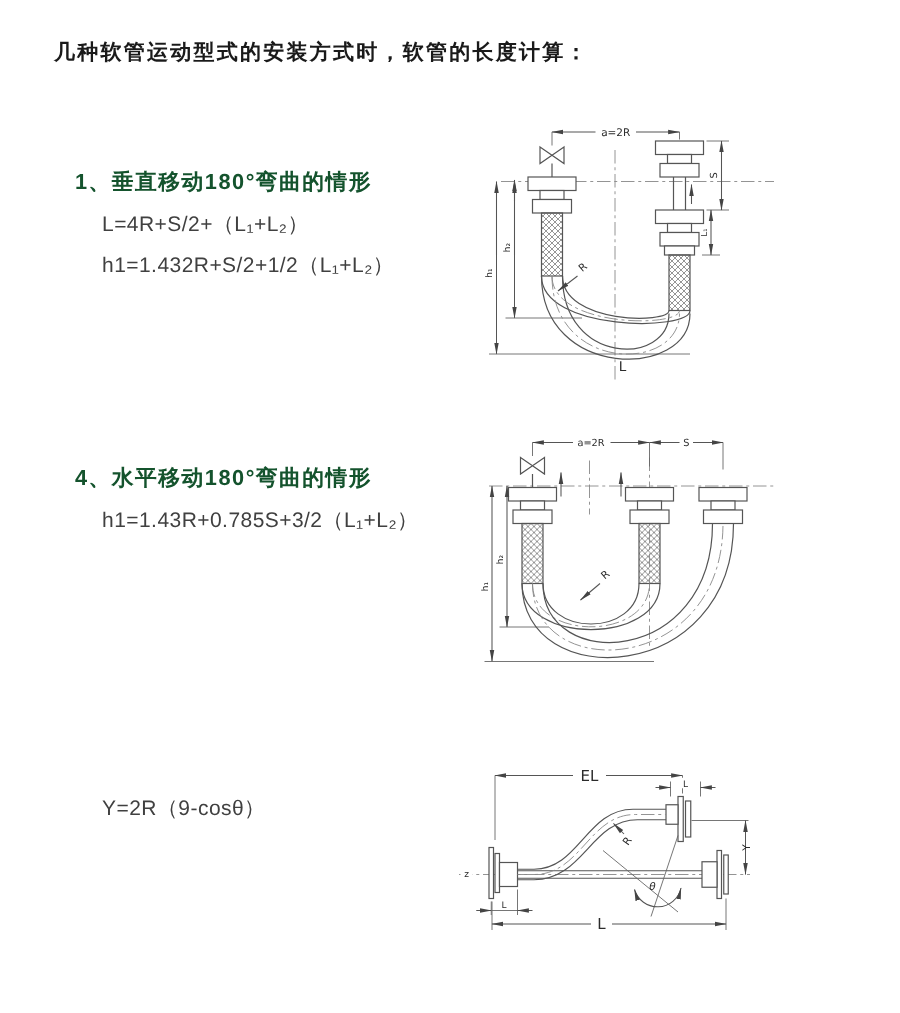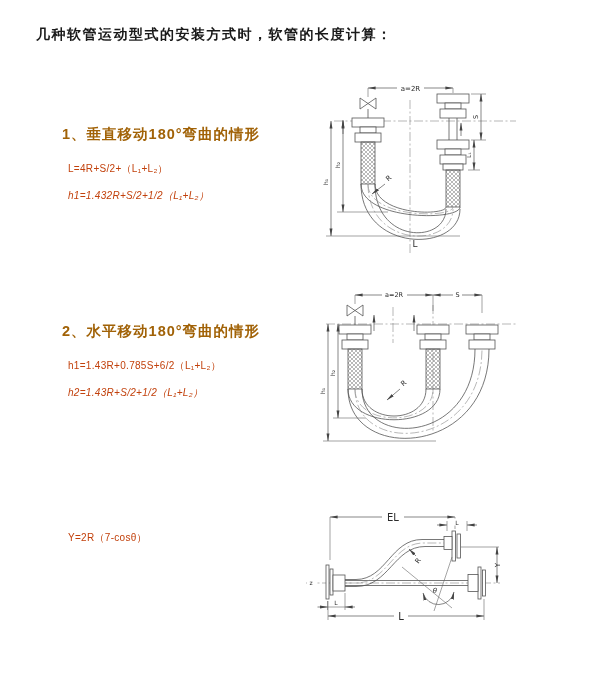--- a/index.html
+++ b/index.html
@@ -1,22 +1,22 @@
 <!DOCTYPE html>
 <html><head>
 <meta charset="utf-8">
 <style>
   html,body{margin:0;padding:0;background:#fff;}
   #page{position:relative;width:516px;height:675px;background:#ffffff;overflow:hidden;
         font-family:"Liberation Sans","DejaVu Sans",sans-serif;color:#111;}
   #title{position:absolute;left:36px;top:26px;font-size:14px;font-weight:700;letter-spacing:1.5px;color:#1a1a1a;}
   .sec{position:absolute;left:46px;}
-  .sec h2{margin:16px;font-size:14.5px;line-height:19px;font-weight:700;letter-spacing:1px;color:#a16207;}
-  .fml{margin:8px 0 0 22px;font-size:10px;line-height:18px;letter-spacing:0.3px;color:#c2410c;}
-  .fml + .fml{margin-top:9px;font-style:italic;}
+  .sec h2{margin:4px;font-size:14.5px;line-height:19px;font-weight:700;letter-spacing:1px;color:#14532d;}
+  .fml{margin:8px 0 0 22px;font-size:14px;line-height:18px;letter-spacing:0.3px;color:#404040;}
+  .fml + .fml{margin-top:9px;}
   svg.diag{position:absolute;}
   svg.diag .cad{stroke:#555;stroke-width:0.8;fill:none;}
   svg.diag .thin{stroke:#666;stroke-width:0.6;fill:none;}
   svg.diag .dim{stroke:#555;stroke-width:0.7;fill:none;}
   svg.diag .cl{stroke:#888;stroke-width:0.6;fill:none;stroke-dasharray:9 2.5 2 2.5;}
   svg.diag .fit{fill:#fff;stroke:#555;stroke-width:0.8;}
   svg.diag text{font-family:"DejaVu Sans","Liberation Sans",sans-serif;fill:#2b2b2b;}
   svg.diag .bg{fill:#fff;stroke:none;}
 </style>
 </head>
@@ -26,27 +26,26 @@
 
   <div id="title">几种软管运动型式的安装方式时，软管的长度计算：</div>
 
   <div class="sec" style="top:109px">
     <h2>1、垂直移动180°弯曲的情形</h2>
     <div class="fml">L=4R+S/2+（L₁+L₂）</div>
     <div class="fml">h1=1.432R+S/2+1/2（L₁+L₂）</div>
   </div>
 
   <div class="sec" style="top:306px">
-    <h2>2、水平移动180°弯曲的情形</h2>
-    <div class="fml">h1=1.43R+0.785S+6/2（L₁+L₂）</div>
-    <div class="fml">h2=1.43R+S/2+1/2（L₁+L₂）</div>
+    <h2>4、水平移动180°弯曲的情形</h2>
+    <div class="fml">h1=1.43R+0.785S+3/2（L₁+L₂）</div>
   </div>
 
   <div class="sec" style="top:521px">
-    <div class="fml">Y=2R（7-cosθ）</div>
+    <div class="fml">Y=2R（9-cosθ）</div>
   </div>
 
   <svg class="diag" style="left:310px;top:72px" width="285" height="190" viewBox="0 0 285 190">
     <defs>
       <marker id="ar1" viewBox="0 0 8 4" markerWidth="8" markerHeight="4" refX="7.6" refY="2" orient="auto-start-reverse" markerUnits="userSpaceOnUse">
         <path d="M0,0.5 L8,2 L0,3.5 Z" fill="#444"></path>
       </marker>
       <pattern id="h1p" width="4" height="4" patternUnits="userSpaceOnUse">
         <path d="M0,0 L4,4 M4,0 L0,4" stroke="#8a8a8a" stroke-width="0.6"></path>
       </pattern>

